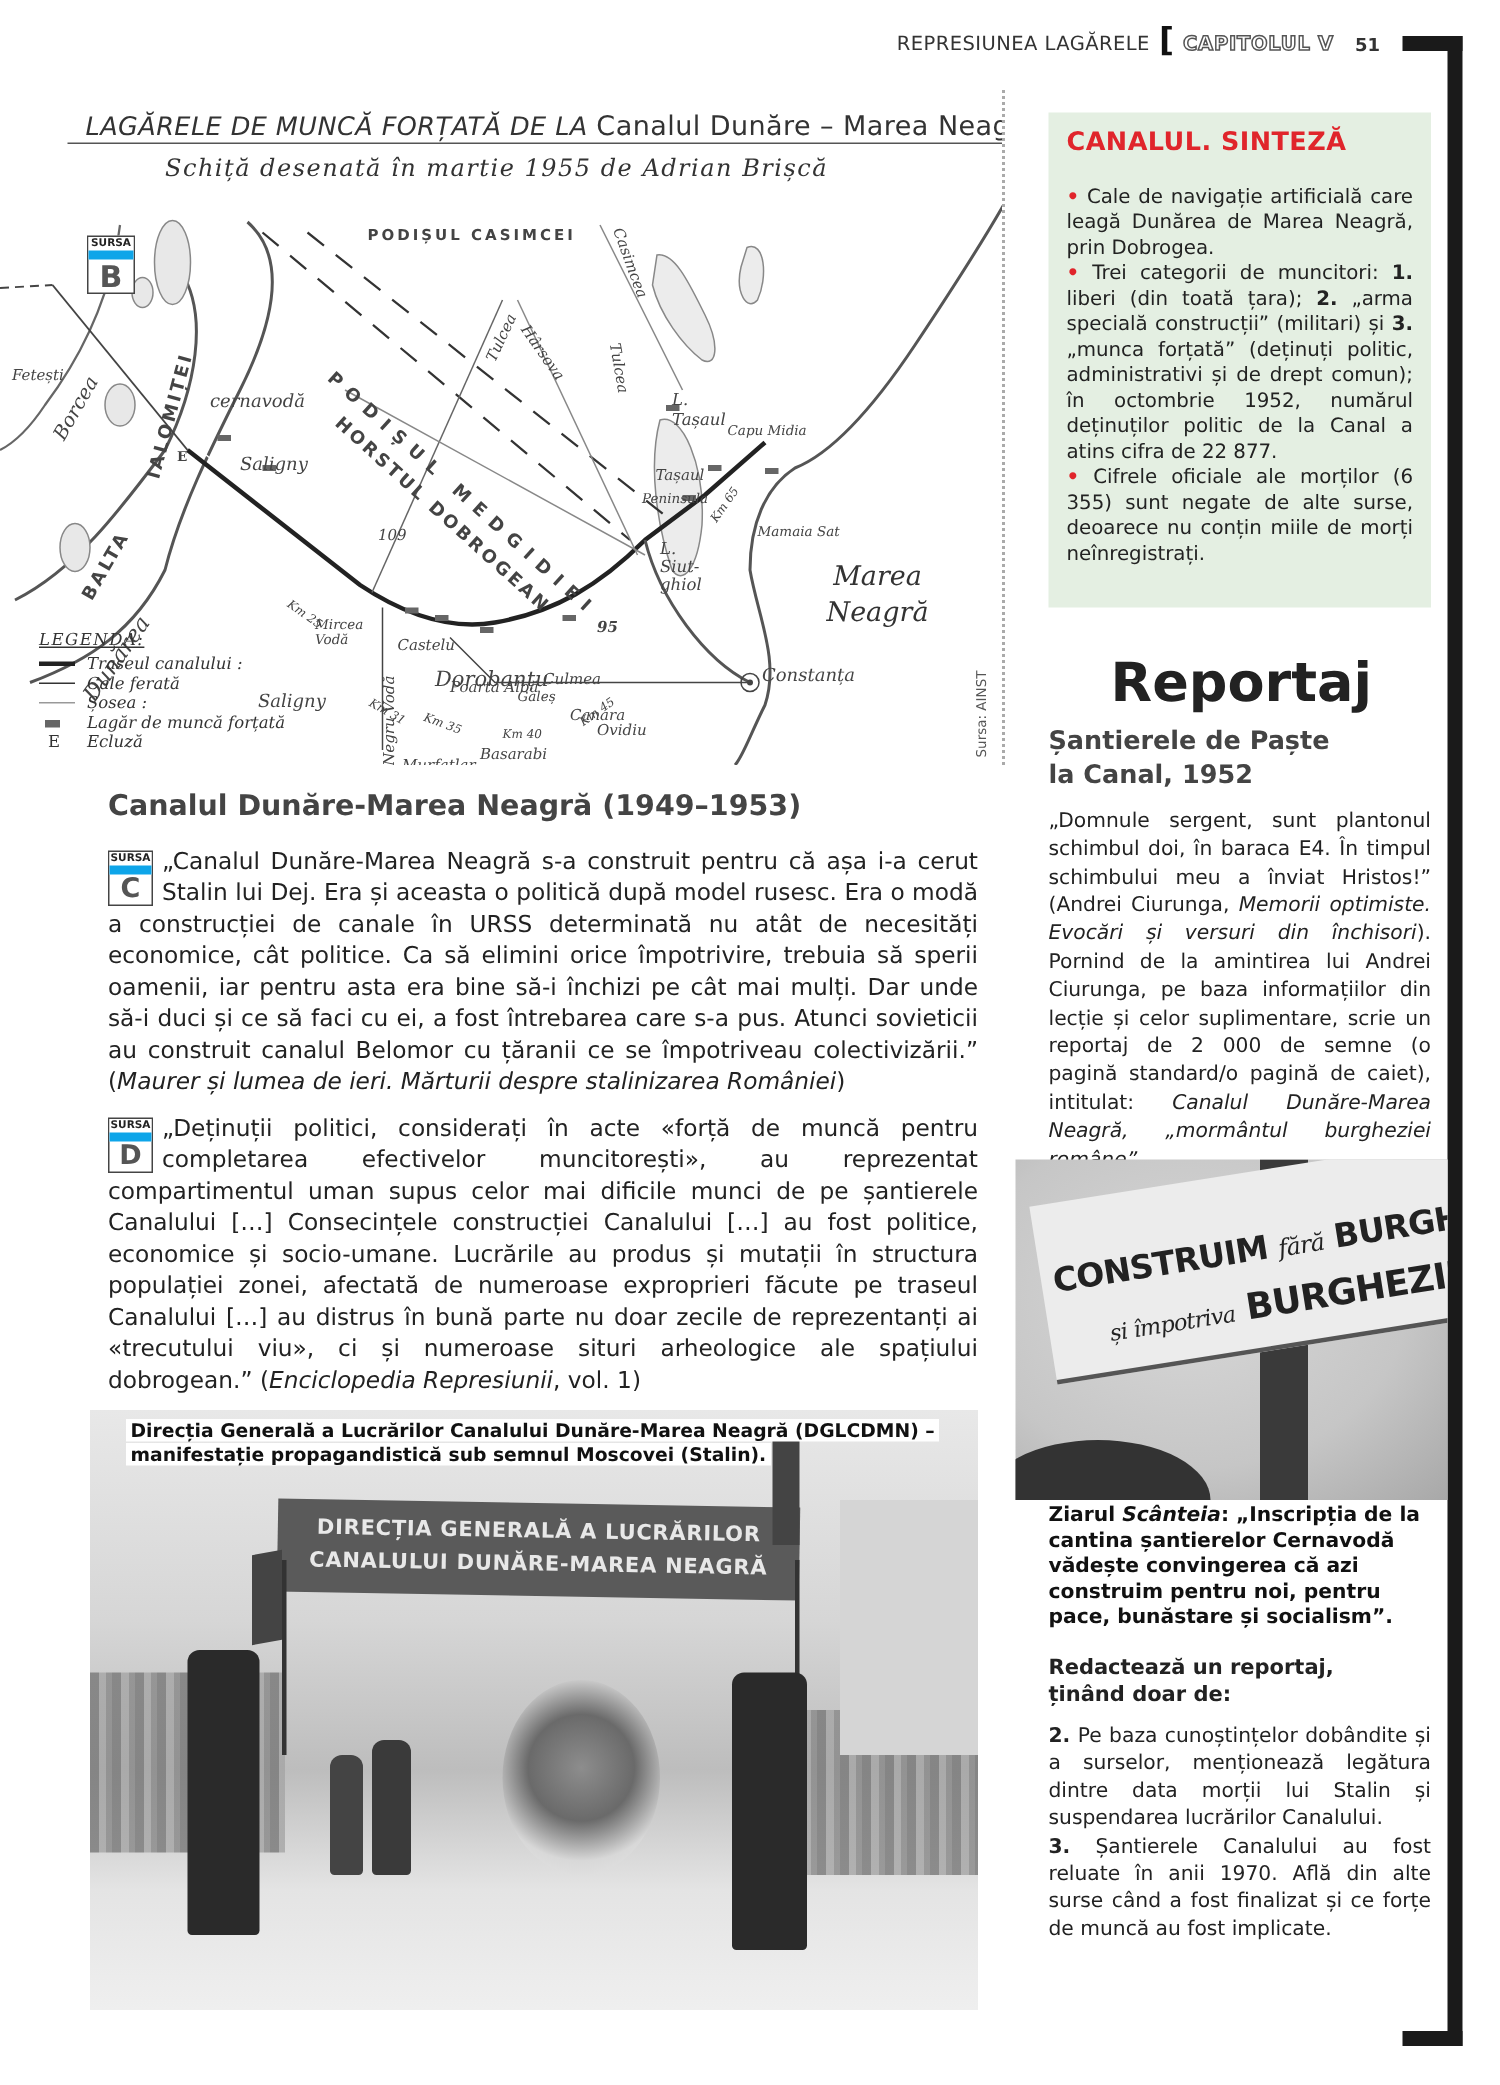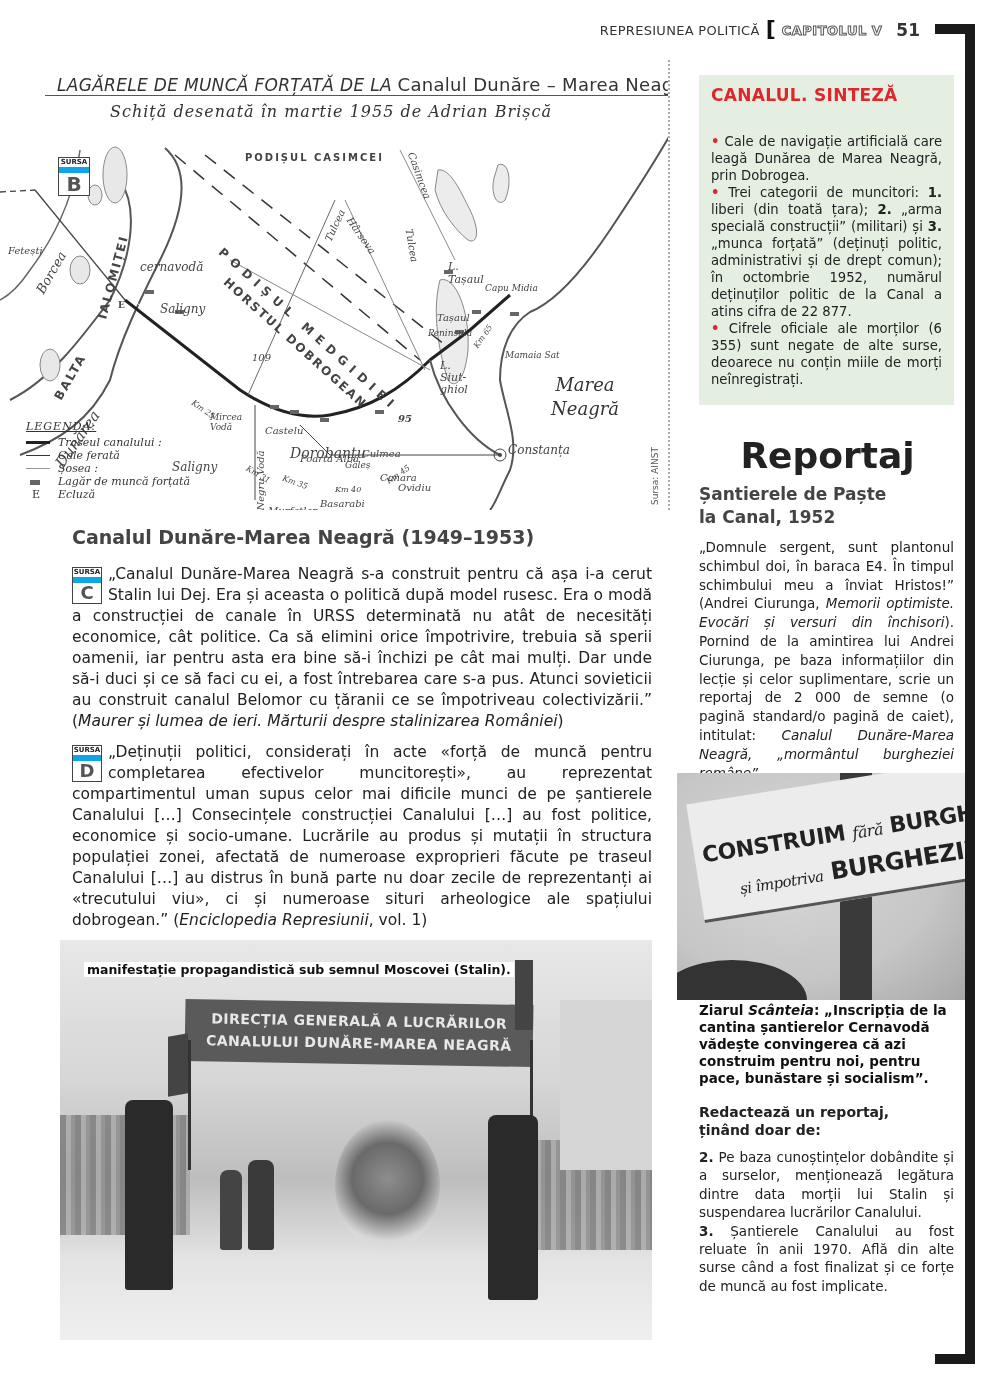--- a/index.html
+++ b/index.html
@@ -4,21 +4,21 @@
 <style>
   * { box-sizing: border-box; margin: 0; padding: 0; }
   html, body { width: 1000px; height: 1390px; background: #ffffff; overflow: hidden; }
   body { position: relative; font-family: "DejaVu Sans", sans-serif; color: #222; }
 
   
   .header { position: absolute; top: 20px; right: 80px; display: flex; align-items: center; gap: 6px; font-size: 13px; color: #333; }
   .header .section { letter-spacing: 0.3px; }
   .header .bracket { font-size: 22px; font-weight: bold; color: #111; line-height: 1; margin-top: -3px; }
   .header .chapter { font-weight: bold; font-size: 13px; color: #fff; -webkit-text-stroke: 1px #555; letter-spacing: 0.5px; }
-  .header .page-num { font-weight: bold; font-size: 17px; margin-left: 8px; }
+  .header .page-num { font-weight: bold; font-size: 12px; margin-left: 8px; }
   .corner-top { position: absolute; top: 24px; left: 935px; width: 40px; height: 10px; background: #1a1a1a; }
   .corner-right { position: absolute; top: 24px; left: 965px; width: 10px; height: 1340px; background: #1a1a1a; }
   .corner-bottom { position: absolute; top: 1354px; left: 935px; width: 40px; height: 10px; background: #1a1a1a; }
 
   
   .map { position: absolute; top: 60px; left: 0; width: 670px; height: 450px; background: #fff; border-right: 2px dotted #aaa; overflow: hidden; }
   .map-title { position: absolute; top: 14px; left: 45px; font-family: "DejaVu Sans", sans-serif; font-style: italic; font-size: 17px; color: #333; border-bottom: 1px solid #555; padding: 0 12px 0 12px; white-space: nowrap; letter-spacing: 0.3px; }
   .map-subtitle { position: absolute; top: 42px; left: 110px; font-family: "DejaVu Serif", serif; font-style: italic; font-size: 16px; color: #333; letter-spacing: 1px; }
   .map svg { position: absolute; top: 0; left: 0; }
   .map-label { position: absolute; font-family: "DejaVu Serif", serif; font-style: italic; font-size: 10px; color: #444; white-space: nowrap; }
@@ -51,21 +51,21 @@
   .banner { position: absolute; top: 62px; left: 125px; width: 348px; height: 62px; background: #5a5a5a; color: #e8e8e8; font-size: 14px; font-weight: bold; text-align: center; line-height: 22px; padding-top: 8px; letter-spacing: 0.5px; transform: rotate(1deg); }
   .portrait { position: absolute; top: 180px; left: 275px; width: 105px; height: 130px; border-radius: 50%; background: radial-gradient(circle at 50% 45%, #8d8d8d 0%, #6a6a6a 40%, #d8d8d8 70%, #ebebeb 100%); }
   .figure { position: absolute; background: #2a2a2a; border-radius: 8px 8px 3px 3px; }
   .crowd { position: absolute; background: repeating-linear-gradient(90deg, #777 0 6px, #a5a5a5 6px 11px, #888 11px 15px); opacity: 0.8; }
   .building { position: absolute; background: #cfcfcf; }
   .pole { position: absolute; background: #333; width: 3px; }
   .flag { position: absolute; background: #444; }
 
   
   .synth-box { position: absolute; top: 75px; left: 699px; width: 255px; height: 330px; background: #e4efe2; padding: 10px 12px; }
-  .synth-title { color: #e0252b; font-weight: bold; font-size: 17px; letter-spacing: 0.3px; margin-bottom: 28px; }
+  .synth-title { color: #e0252b; font-weight: bold; font-size: 17px; letter-spacing: 0.3px; margin-bottom: 18px; }
   .synth-text { font-size: 13.2px; line-height: 17px; text-align: justify; color: #222; }
   .synth-text .dot { color: #e0252b; font-weight: bold; }
   .synth-text b { font-weight: bold; }
 
   .reportaj-title { position: absolute; top: 435px; left: 700px; width: 255px; text-align: center; font-size: 36px; font-weight: bold; color: #222; }
   .reportaj-subtitle { position: absolute; top: 483px; left: 699px; font-size: 17px; font-weight: bold; color: #444; line-height: 23px; }
   .reportaj-text { position: absolute; top: 538px; left: 699px; width: 255px; font-size: 13.5px; line-height: 18.8px; text-align: justify; color: #222; }
   .reportaj-text em { font-style: italic; }
 
   .photo-sign { position: absolute; top: 773px; left: 677px; width: 288px; height: 227px; background: radial-gradient(ellipse at 40% 40%, #d8d8d8 0%, #c6c6c6 60%, #a8a8a8 100%); overflow: hidden; }
@@ -81,21 +81,21 @@
   .sign-caption em { font-style: italic; }
   .sign-caption .first-line { background: #fff; }
   .task-title { position: absolute; top: 1103px; left: 699px; font-size: 14px; font-weight: bold; line-height: 18px; color: #222; }
   .task-list { position: absolute; top: 1148px; left: 699px; width: 255px; font-size: 13.5px; line-height: 18.4px; text-align: justify; color: #222; }
   .task-list b { font-weight: bold; }
 </style>
 </head>
 <body>
 
 <div class="header">
-  <span class="section">REPRESIUNEA POLITICĂ</span>
+  <span class="section">REPRESIUNEA LAGĂRELE</span>
   <span class="bracket">[</span>
   <span class="chapter">CAPITOLUL V</span>
   <span class="page-num">51</span>
 </div>
 <div class="corner-top"></div>
 <div class="corner-right"></div>
 <div class="corner-bottom"></div>
 
 <div class="map">
   <div class="map-title">
@@ -260,21 +260,21 @@
   <div class="pole" style="top:100px;left:128px;height:130px;"></div>
   <div class="pole" style="top:100px;left:470px;height:130px;"></div>
   <div class="flag" style="top:95px;left:108px;width:20px;height:60px;transform:skewY(-10deg);"></div>
   <div class="flag" style="top:20px;left:455px;width:18px;height:70px;"></div>
   <div class="portrait"></div>
   <div class="figure" style="top:160px;left:65px;width:48px;height:190px;"></div>
   <div class="figure" style="top:175px;left:428px;width:50px;height:185px;"></div>
   <div class="figure" style="top:220px;left:188px;width:26px;height:90px;background:#3a3a3a;"></div>
   <div class="figure" style="top:230px;left:160px;width:22px;height:80px;background:#444;"></div>
   <div class="photo-caption">
-    <br>
+    <span>Direcția Generală a Lucrărilor Canalului Dunăre-Marea Neagră (DGLCDMN) –</span><br>
     <span>manifestație propagandistică sub semnul Moscovei (Stalin).</span>
   </div>
 </div>
 
 <div class="synth-box">
   <div class="synth-title">CANALUL. SINTEZĂ</div>
   <div class="synth-text">
     <div>
       <span class="dot">•</span><span> Cale de navigație artificială care leagă Dunărea de Marea Neagră, prin Dobrogea.</span>
     </div>

